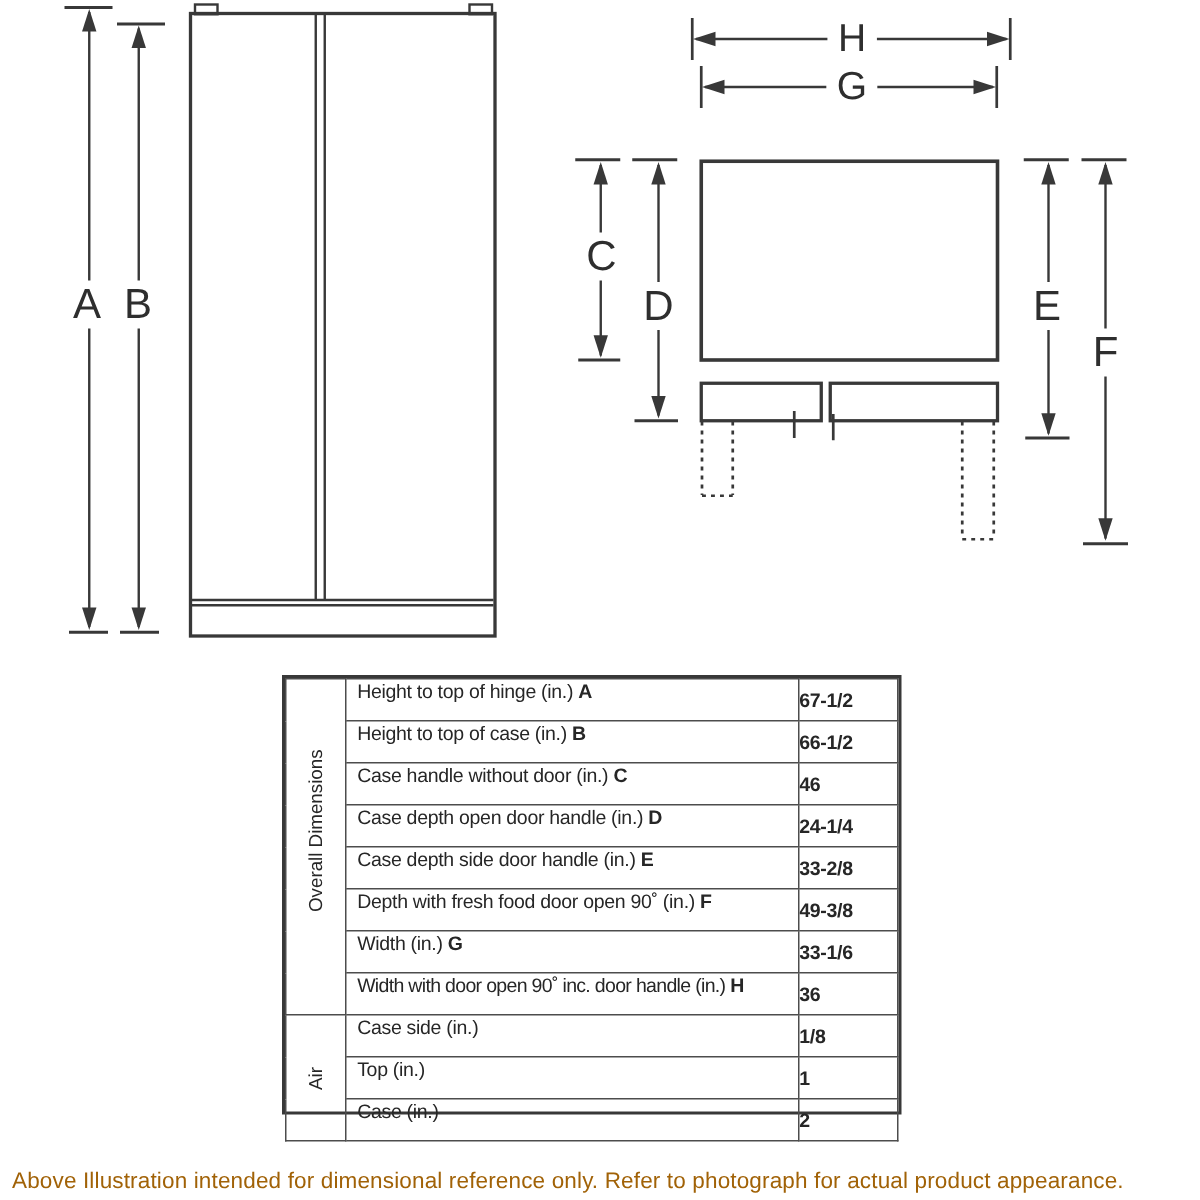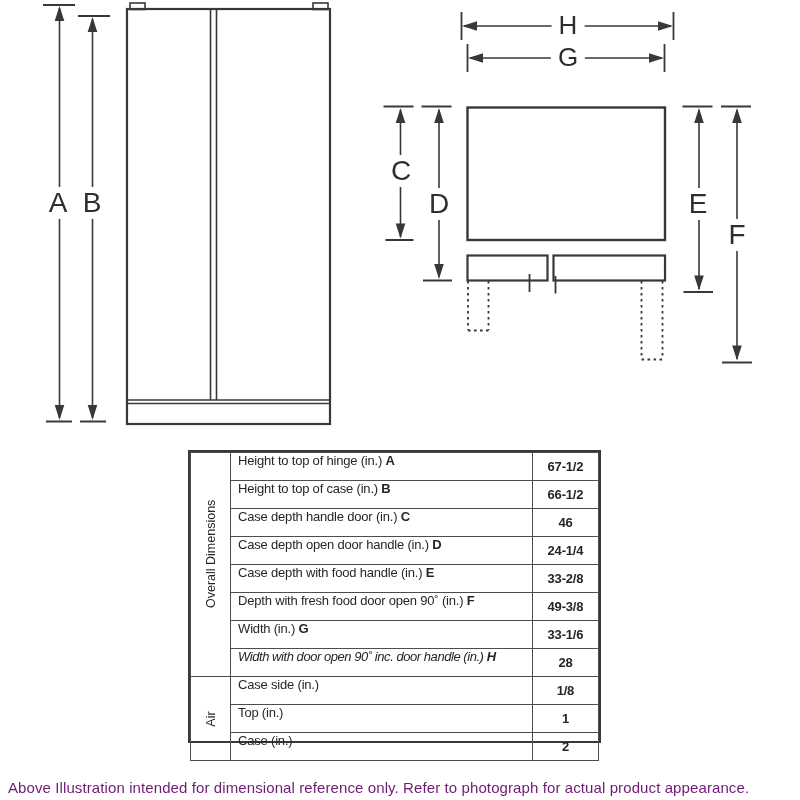--- a/index.html
+++ b/index.html
@@ -28,26 +28,26 @@
     height:26px; overflow:hidden; white-space:nowrap;
   }
   td.group-cell { width:40px; position:relative; }
   .vtext {
     position:absolute; top:50%; left:50%;
     transform:translate(-50%,-50%) rotate(-90deg);
     font-size:12.5px; color:#262626; text-align:center; line-height:1.15;
   }
   .vtext.wrap2 { width:86px; }
   td.label-cell { width:301px; padding:0 4px 12px 7px; letter-spacing:-0.2px; }
-  td.label-cell.condensed { letter-spacing:-0.45px; font-size:12.6px;font-style:italic; }
-  td.value-cell { width:66px; text-align:center; font-weight:bold; letter-spacing:-0.2px; }
+  td.label-cell.condensed { letter-spacing:-0.45px; font-size:12.6px; }
+  td.value-cell { width:66px; font-weight:bold; letter-spacing:-0.2px; }
 
   #footer-note {
     position:absolute; left:8px; top:779px; width:790px;
-    font-size:15px; letter-spacing:0.1px; color:#701a75; white-space:nowrap;
+    font-size:15px; letter-spacing:0.1px; color:#a16207; white-space:nowrap;
   }
 </style>
 </head>
 <body>
 
 <div id="stage">
 
   <svg id="diagram-svg" width="800" height="450" viewBox="0 0 800 450">
     <g stroke="#383838" fill="none">
 
@@ -149,42 +149,42 @@
           <div class="vtext wrap2">Overall Dimensions</div>
         </td>
         <td class="label-cell"><span>Height to top of hinge (in.)</span> <b>A</b></td>
         <td class="value-cell">67-1/2</td>
       </tr>
       <tr>
         <td class="label-cell"><span>Height to top of case (in.)</span> <b>B</b></td>
         <td class="value-cell">66-1/2</td>
       </tr>
       <tr>
-        <td class="label-cell"><span>Case depth handle door (in.)</span> <b>C</b></td>
+        <td class="label-cell"><span>Case handle without door (in.)</span> <b>C</b></td>
         <td class="value-cell">46</td>
       </tr>
       <tr>
         <td class="label-cell"><span>Case depth open door handle (in.)</span> <b>D</b></td>
         <td class="value-cell">24-1/4</td>
       </tr>
       <tr>
-        <td class="label-cell"><span>Case depth with food handle (in.)</span> <b>E</b></td>
+        <td class="label-cell"><span>Case depth side door handle (in.)</span> <b>E</b></td>
         <td class="value-cell">33-2/8</td>
       </tr>
       <tr>
         <td class="label-cell"><span>Depth with fresh food door open 90˚ (in.)</span> <b>F</b></td>
         <td class="value-cell">49-3/8</td>
       </tr>
       <tr>
         <td class="label-cell"><span>Width (in.)</span> <b>G</b></td>
         <td class="value-cell">33-1/6</td>
       </tr>
       <tr>
         <td class="label-cell condensed"><span>Width with door open 90˚ inc. door handle (in.)</span> <b>H</b></td>
-        <td class="value-cell">28</td>
+        <td class="value-cell">36</td>
       </tr>
       <tr>
         <td class="group-cell" rowspan="3">
           <div class="vtext">Air</div>
         </td>
         <td class="label-cell"><span>Case side (in.)</span> <b></b></td>
         <td class="value-cell">1/8</td>
       </tr>
       <tr>
         <td class="label-cell"><span>Top (in.)</span> <b></b></td>

